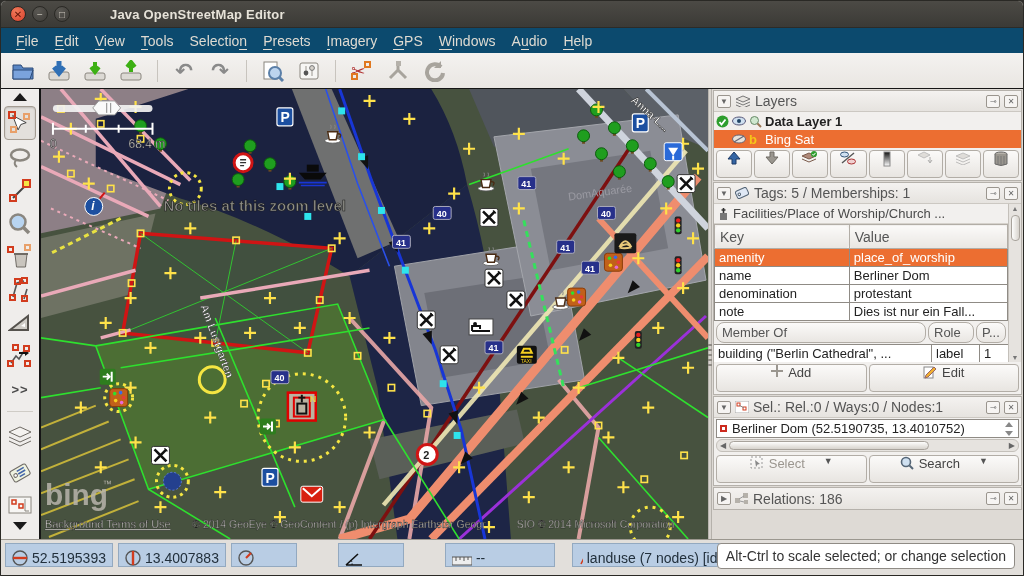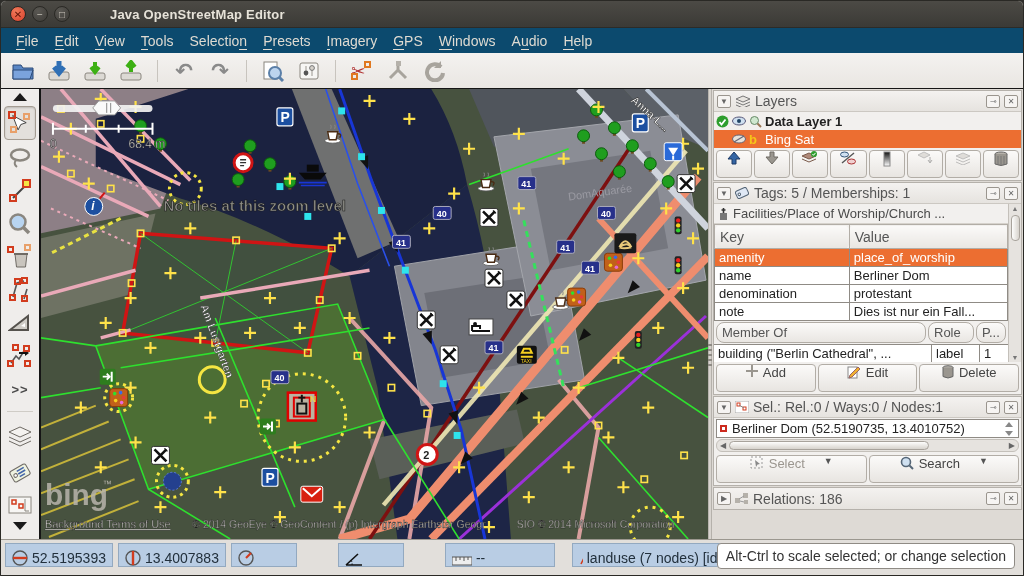--- a/index.html
+++ b/index.html
@@ -903,27 +903,20 @@
               </svg>
               <span>Add</span>
             </div>
           <div class="sbtn">
               <svg width="14" height="14">
                 <rect x="1" y="2" width="9" height="11" fill="#fff" stroke="#888"></rect>
                 <path d="M5 12L13 4l-2-2-8 8-1 3z" fill="#f0b030" stroke="#966"></path>
               </svg>
               <span>Edit</span>
             </div>
-          <div class="sbtn">
-              <svg width="12" height="14">
-                <ellipse cx="6" cy="2.5" rx="5" ry="1.8" fill="#b5b1aa" stroke="#666"></ellipse>
-                <path d="M1 2.5v9q5 3 10 0v-9" fill="#9a968f" stroke="#666"></path>
-              </svg>
-              <span>Delete</span>
-            </div>
         </div>
       </div>
 
       <div class="panel">
         <div class="phead">
           <div class="mini">▼</div>
           <svg width="14" height="12">
               <rect x="0" y="0" width="14" height="12" fill="#fff" stroke="#aaa"></rect>
               <rect x="2" y="2" width="3" height="3" fill="none" stroke="#d23c1e"></rect>
               <rect x="8" y="6" width="3" height="3" fill="none" stroke="#d23c1e"></rect>

